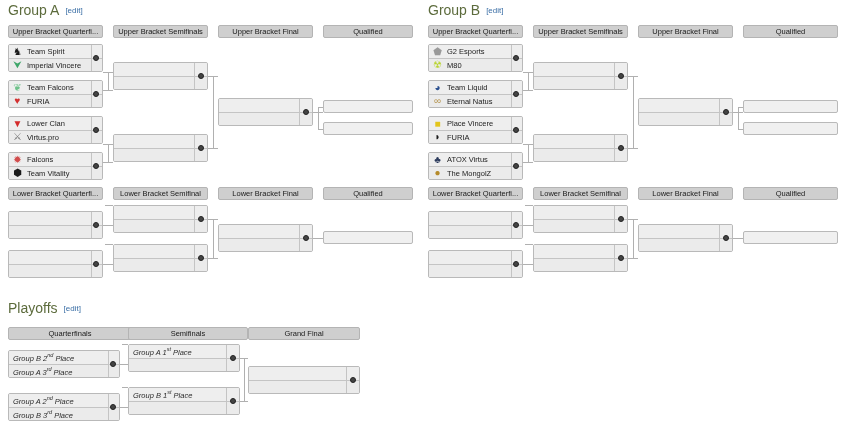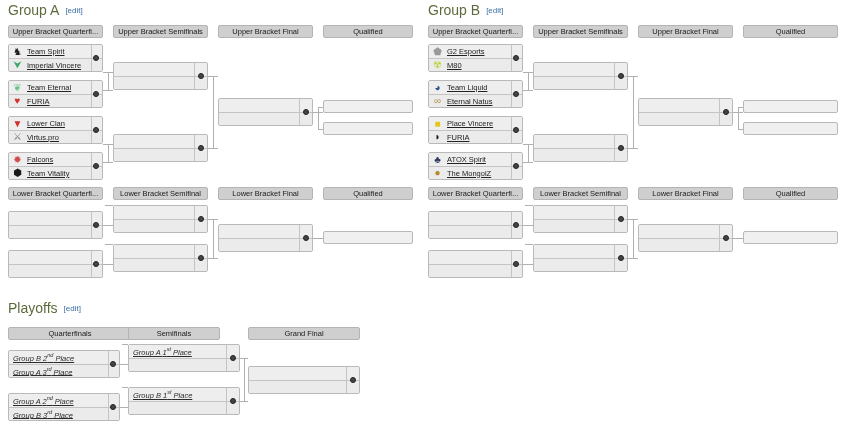--- a/index.html
+++ b/index.html
@@ -70,21 +70,20 @@
     display: flex; align-items: center; justify-content: center;
     font-size: 10px;
     line-height: 1;
   }
   .tname {
     font-size: 7.5px;
     white-space: nowrap;
     overflow: hidden;
     text-overflow: ellipsis;
     flex: 1 1 auto;
-    text-decoration: underline;
   }
   .tname.placeholder { font-style: italic; color: #2b2b2b; padding-left: 4px; }
   .tname sup { font-size: 5.5px; vertical-align: super; }
 
   
   .scorecol {
     position: absolute;
     top: 0; right: 0; bottom: 0;
     width: 11px;
     border-left: 1px solid #c4c4c4;
@@ -132,21 +131,21 @@
     <span class="logo" style="color:#3fa66a">⮟</span>
     <span class="tname">Imperial Vincere</span>
   </div>
   <div class="scorecol"></div>
   <div class="infodot"></div>
 </div>
 
 <div class="match" style="left:8px; top:80px; width:95px; height:28px;">
   <div class="mrow">
     <span class="logo" style="color:#6ec28a">❦</span>
-    <span class="tname">Team Eternal</span>
+    <span class="tname">Team Falcons</span>
   </div>
   <div class="mrow">
     <span class="logo" style="color:#d33030">♥</span>
     <span class="tname">FURIA</span>
   </div>
   <div class="scorecol"></div>
   <div class="infodot"></div>
 </div>
 
 <div class="match" style="left:8px; top:116px; width:95px; height:28px;">
@@ -302,21 +301,21 @@
     <span class="logo" style="color:#1a1a1a">◗</span>
     <span class="tname">FURIA</span>
   </div>
   <div class="scorecol"></div>
   <div class="infodot"></div>
 </div>
 
 <div class="match" style="left:428px; top:152px; width:95px; height:28px;">
   <div class="mrow">
     <span class="logo" style="color:#2b3a5c">♣</span>
-    <span class="tname">ATOX Spirit</span>
+    <span class="tname">ATOX Virtus</span>
   </div>
   <div class="mrow">
     <span class="logo" style="color:#b58a2a">●</span>
     <span class="tname">The MongolZ</span>
   </div>
   <div class="scorecol"></div>
   <div class="infodot"></div>
 </div>
 
 <div class="match wide" style="left:533px; top:62px; width:95px; height:28px;">
@@ -398,21 +397,21 @@
 <div class="ln lnh" style="left:628px; top:219px; width:10px;"></div>
 <div class="ln lnh" style="left:628px; top:258px; width:10px;"></div>
 <div class="ln lnv" style="left:633px; top:219px; height:40px;"></div>
 <div class="ln lnh" style="left:733px; top:238px; width:10px;"></div>
 
 <div class="sect-title" style="left:8px; top:300px;">
   <span>Playoffs</span><span class="edit">[edit]</span>
 </div>
 
 <div class="round-hdr" style="left:8px;  top:327px; width:124px;">Quarterfinals</div>
-<div class="round-hdr" style="left:128px;top:327px; width:92px;">Semifinals</div>
+<div class="round-hdr" style="left:128px;top:327px; width:120px;">Semifinals</div>
 <div class="round-hdr" style="left:248px;top:327px; width:112px;">Grand Final</div>
 
 <div class="match" style="left:8px; top:350px; width:112px; height:28px;">
   <div class="mrow">
     <span class="tname placeholder"><span>Group B </span><span>2</span><sup>nd</sup><span> Place</span></span>
   </div>
   <div class="mrow">
     <span class="tname placeholder"><span>Group A </span><span>3</span><sup>rd</sup><span> Place</span></span>
   </div>
   <div class="scorecol"></div>

